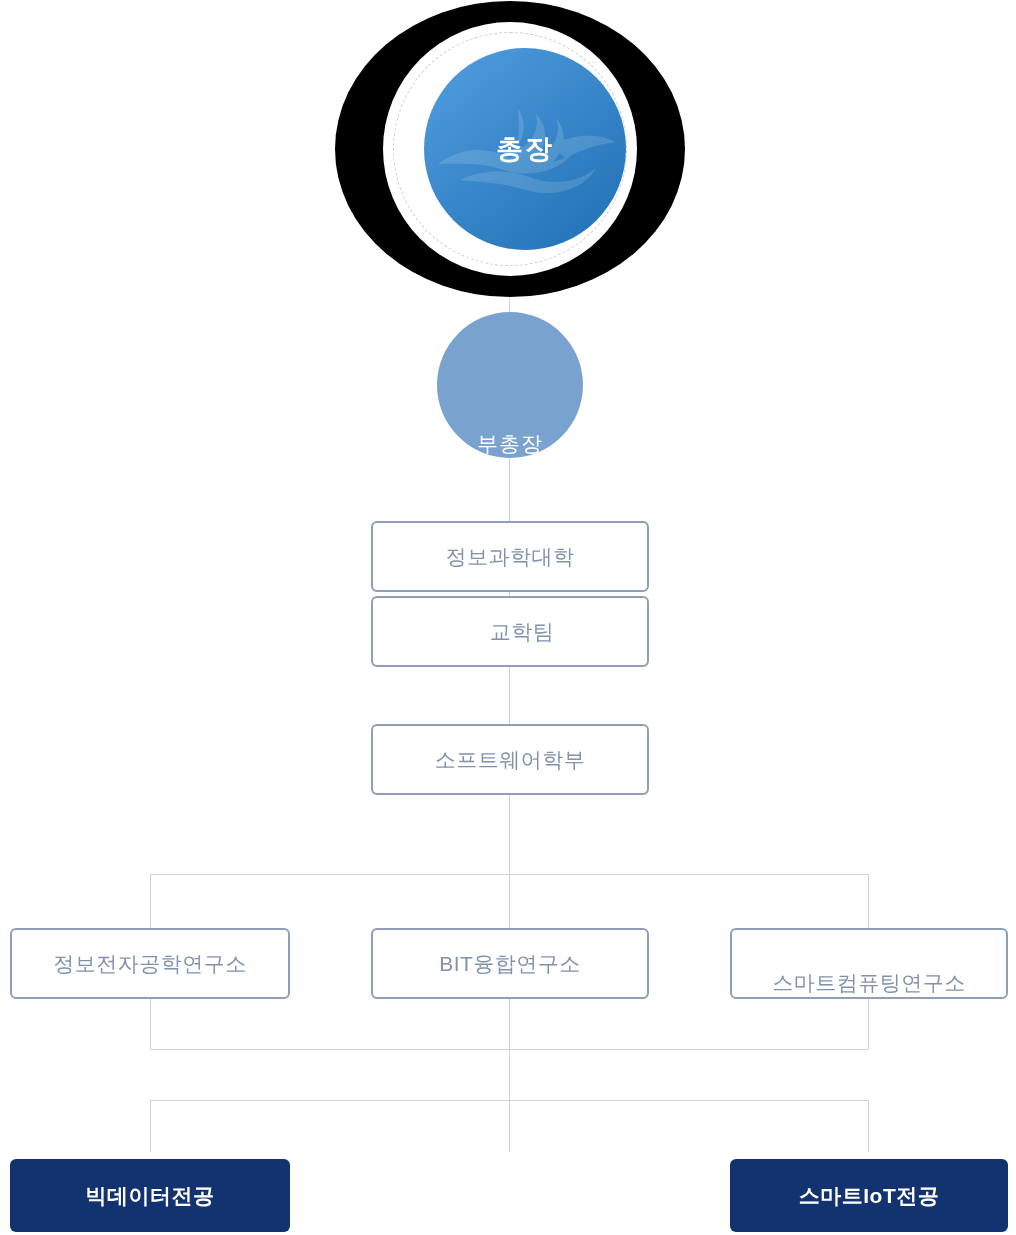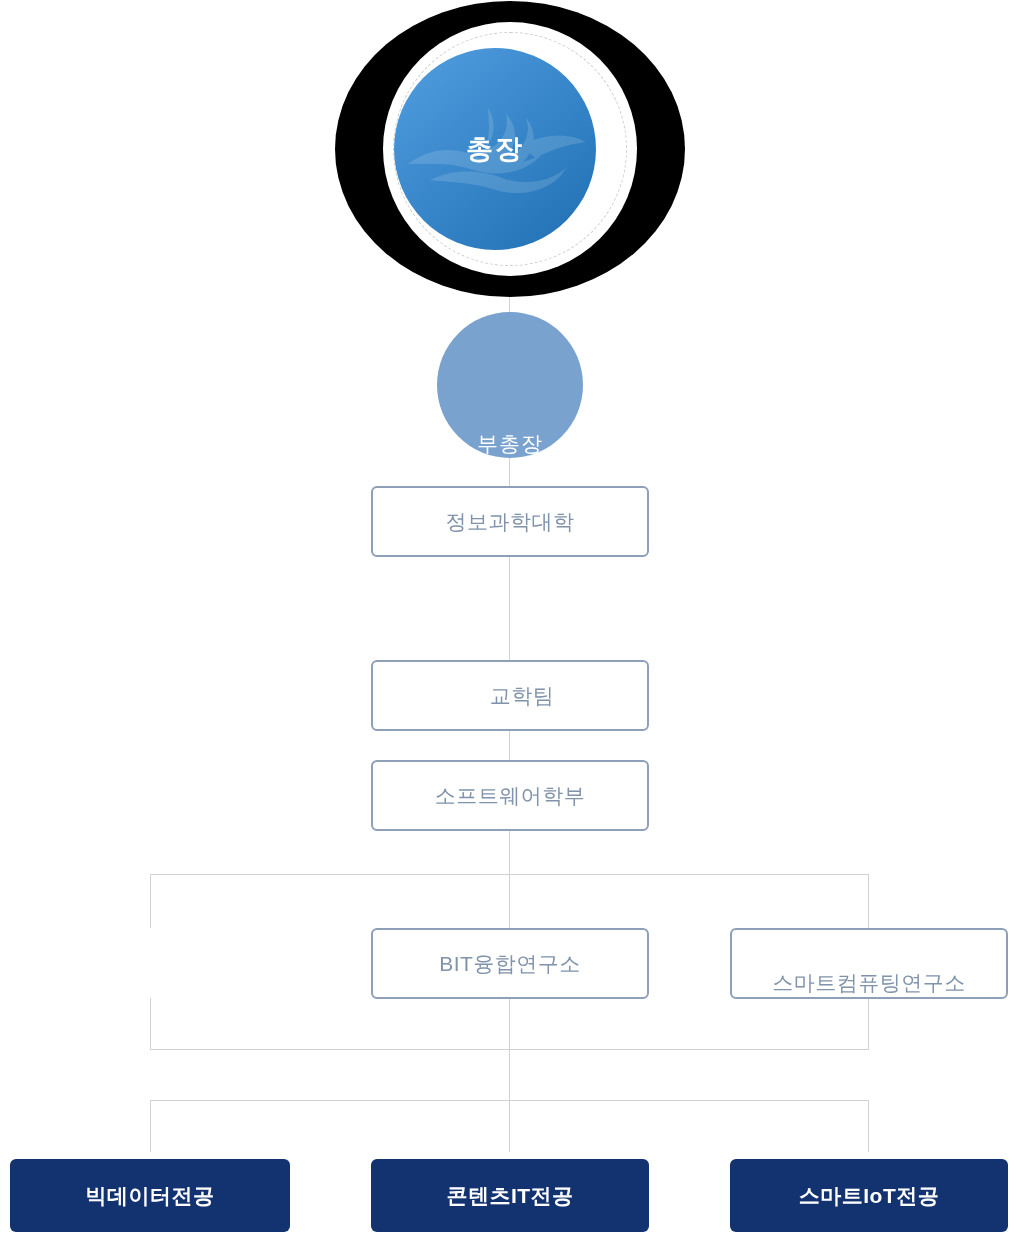--- a/index.html
+++ b/index.html
@@ -34,21 +34,21 @@
   .ring-white {
     width: 254px; height: 254px;
     background: #ffffff;
     border-radius: 50%;
     display: flex; align-items: center; justify-content: center;
   }
   .ring-dashed {
     width: 232px; height: 232px;
     border: 1px dashed #cccccc;
     border-radius: 50%;
-    display: flex; align-items: center; justify-content: flex-start;
+    display: flex; align-items: center; justify-content: flex-end;
   }
   .circle-blue {
     position: relative;
     width: 202px; height: 202px;
     border-radius: 50%;
     background: linear-gradient(140deg, var(--president-gradient-start, #4f9cde) 5%, var(--president-gradient-end, #2171b5) 95%);
     display: flex; align-items: center; justify-content: center;
     overflow: hidden;
   }
   .watermark {
@@ -157,42 +157,42 @@
           <span class="president-label">총장</span>
         </div>
       </div>
     </div>
   </div>
 
   <div class="vp-circle">
     <span>부총장</span>
   </div>
 
-  <div class="node-box col-center" style="top:486px;">
+  <div class="node-box col-center" style="top:521px;">
     <span>정보과학대학</span>
   </div>
 
-  <div class="node-box col-center" style="top:660px;padding-left:24px;">
+  <div class="node-box col-center" style="top:596px;padding-left:24px;">
     <span>교학팀</span>
   </div>
 
-  <div class="node-box col-center" style="top:760px;">
+  <div class="node-box col-center" style="top:724px;">
     <span>소프트웨어학부</span>
   </div>
 
+  <div class="node-box col-left" style="top:928px;">
+    <span>정보전자공학연구소</span>
+  </div>
   <div class="node-box col-center" style="top:928px;">
     <span>BIT융합연구소</span>
   </div>
   <div class="node-box col-right" style="top:928px;align-items:flex-end;">
     <span>스마트컴퓨팅연구소</span>
   </div>
 
   <div class="major-box col-left">
     <span>빅데이터전공</span>
   </div>
-  <div class="major-box col-center">
-    <span>콘텐츠IT전공</span>
-  </div>
   <div class="major-box col-right">
     <span>스마트IoT전공</span>
   </div>
 
 </div>
 
 </body></html>

